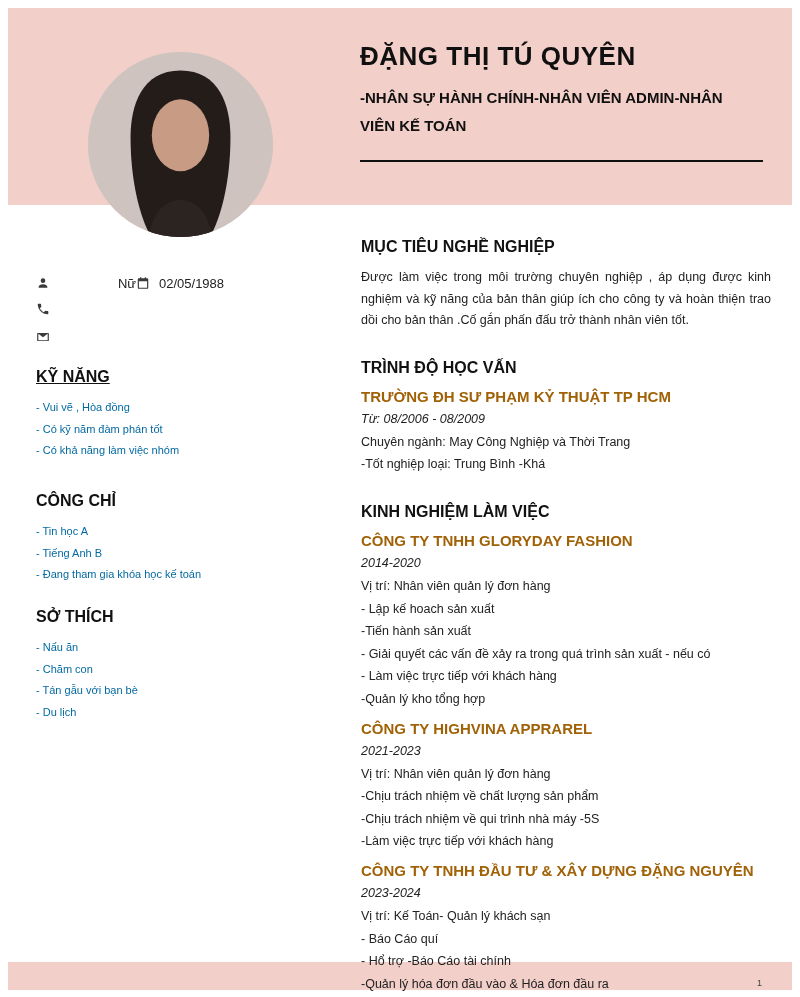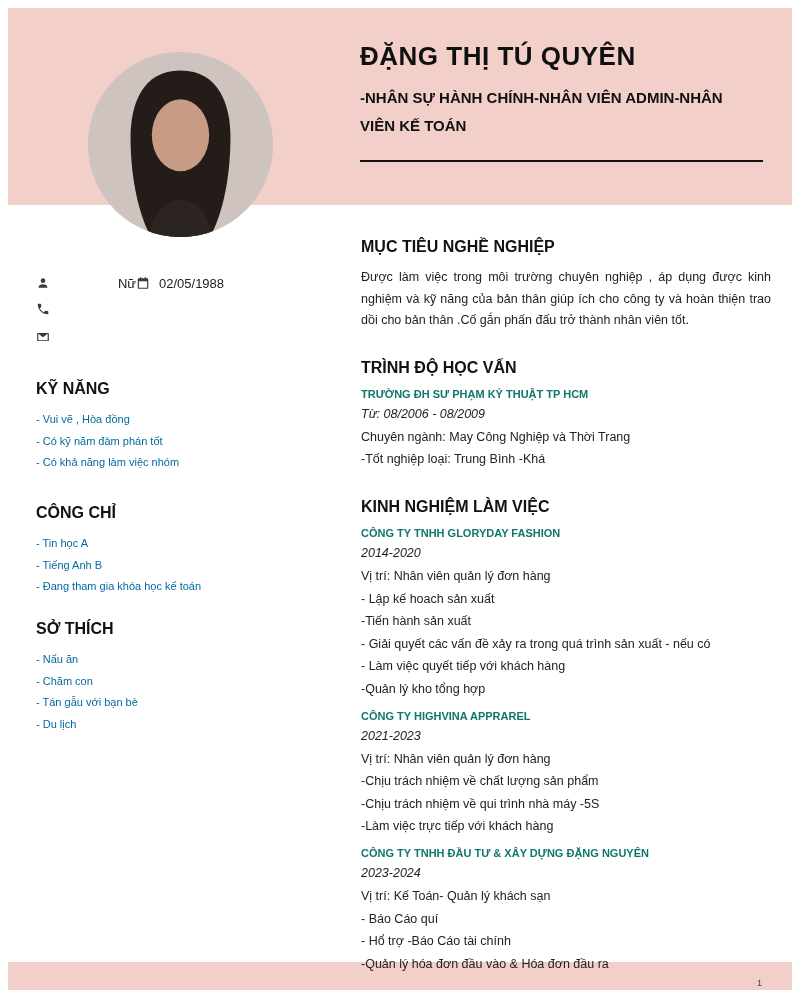--- a/index.html
+++ b/index.html
@@ -52,29 +52,29 @@
   .contact-row.tall { margin-bottom: 6px; }
   .contact-row.start { align-items: flex-start; }
   .cicon { width: 14px; height: 14px; flex: 0 0 14px; margin-right: 13px; fill: #3a3a3a; }
   .cicon svg { display: block; width: 14px; height: 14px; fill: #3a3a3a; }
   .gender-value { width: 73px; text-align: right; }
   .dob-icon { margin-right: 9px; }
   .contact-blank { display: inline-block; min-height: 14px; }
   .address-text { font-size: 13px; line-height: 1.55; width: 260px; }
 
   .left-heading { font-size: 16px; font-weight: bold; color: #111; margin: 28px 0 15px; }
-  .left-heading.first { margin-top: 32px; }
+  .left-heading.first { margin-top: 20px; text-decoration: underline; }
   .left-list div { font-size: 11px; color: #0369a1; margin-bottom: 9.5px; }
 
   
   .right-col { position: absolute; left: 361px; top: 238px; width: 410px; }
   .right-heading { font-size: 16px; font-weight: bold; color: #111; margin-bottom: 11px; }
   .objective-text { font-size: 12.5px; line-height: 1.72; color: #222; text-align: justify; }
   .edu-block { margin-top: 27px; }
-  .sub-bold { font-size: 11px; font-weight: bold; color: #0f766e; margin-bottom: 7px; }
+  .sub-bold { font-size: 15px; font-weight: bold; color: #a16207; margin-bottom: 7px; }
   .sub-italic { font-size: 12.5px; font-style: italic; color: #222; margin-bottom: 9px; }
   .detail-line { font-size: 12.5px; color: #222; margin-bottom: 8.5px; }
   .exp-block { margin-top: 32px; }
   .job { margin-top: 14px; }
   .job.first { margin-top: 0; }
 </style>
 </head>
 <body>
 
 <div class="page">
@@ -171,21 +171,21 @@
     <div class="exp-block">
       <div class="right-heading">KINH NGHIỆM LÀM VIỆC</div>
 
       <div class="job first">
         <div class="sub-bold">CÔNG TY TNHH GLORYDAY FASHION</div>
         <div class="sub-italic">2014-2020</div>
         <div class="detail-line">Vị trí: Nhân viên quản lý đơn hàng</div>
         <div class="detail-line">- Lập kế hoach sản xuất</div>
         <div class="detail-line">-Tiến hành sản xuất</div>
         <div class="detail-line">- Giải quyết các vấn đề xảy ra trong quá trình sản xuất - nếu có</div>
-        <div class="detail-line">- Làm việc quyết tiếp với khách hàng</div>
+        <div class="detail-line">- Làm việc trực tiếp với khách hàng</div>
         <div class="detail-line">-Quản lý kho tổng hợp</div>
       </div>
 
       <div class="job">
         <div class="sub-bold">CÔNG TY HIGHVINA APPRAREL</div>
         <div class="sub-italic">2021-2023</div>
         <div class="detail-line">Vị trí: Nhân viên quản lý đơn hàng</div>
         <div class="detail-line">-Chịu trách nhiệm về chất lượng sản phẩm</div>
         <div class="detail-line">-Chịu trách nhiệm về qui trình nhà máy -5S</div>
         <div class="detail-line">-Làm việc trực tiếp với khách hàng</div>

